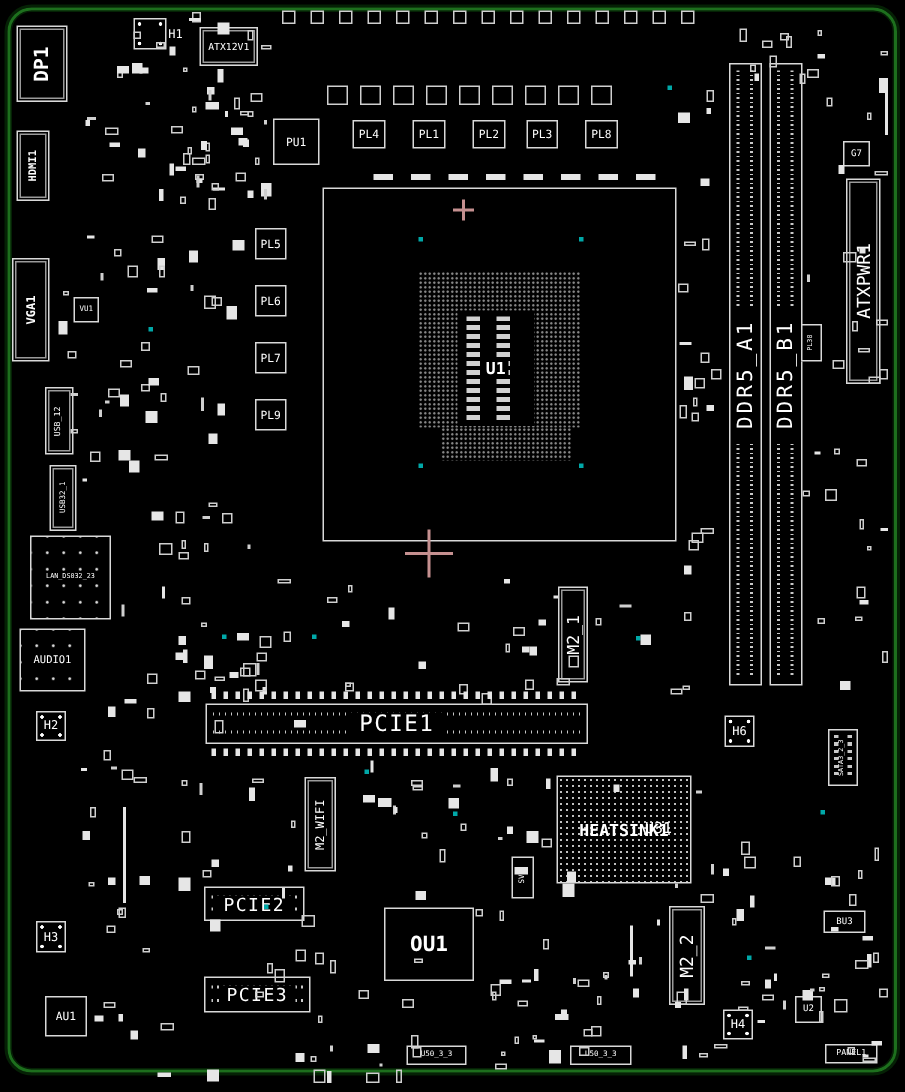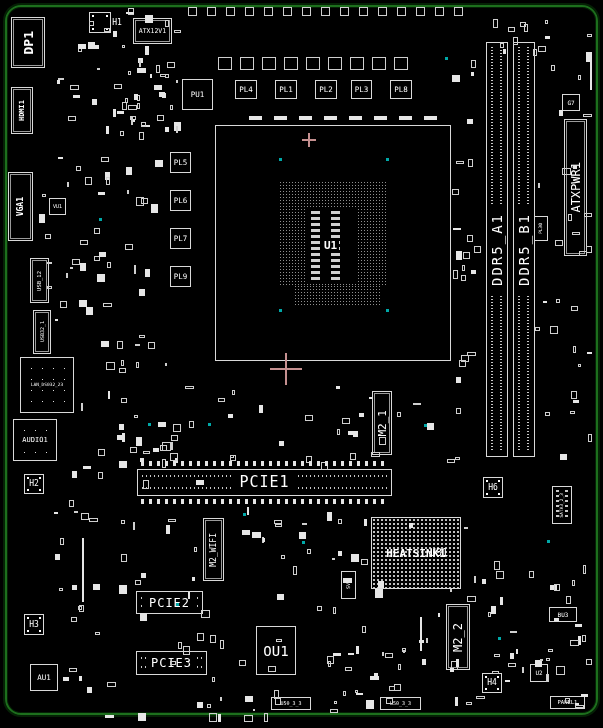--- a/index.html
+++ b/index.html
@@ -172,21 +172,21 @@
       </div>
       <div class="cmp pin-array" style="left: 371px; top: 517px; width: 90px; height: 72px;">
         <span class="lbl" style="font-size: 11px; font-weight: bold;">HEATSINK1</span>
       </div>
       <div class="cmp ghost-label" style="left: 416px; top: 546px; width: 46px; height: 14px;">
         <span class="lbl" style="font-size: 10px;">U31</span>
       </div>
       <div class="cmp slot-h" style="left: 136px; top: 591px; width: 67px; height: 23px;">
         <span class="lbl" style="font-size: 12px;">PCIE2</span>
       </div>
-      <div class="cmp chip" style="left: 256px; top: 626px; width: 40px; height: 49px;">
+      <div class="cmp chip" style="left: 256px; top: 605px; width: 60px; height: 49px; font-weight: bold;">
         <span class="lbl" style="font-size: 14px;">OU1</span>
       </div>
       <div class="cmp slot-h" style="left: 136px; top: 651px; width: 71px; height: 24px;">
         <span class="lbl" style="font-size: 12px;">PCIE3</span>
       </div>
       <div class="cmp connector" style="left: 446px; top: 604px; width: 24px; height: 66px;">
         <span class="lbl v" style="font-size: 12px;">M2_2</span>
       </div>
       <div class="cmp label-box" style="left: 549px; top: 607px; width: 28px; height: 15px;">
         <span class="lbl" style="font-size: 6px;">BU3</span>

